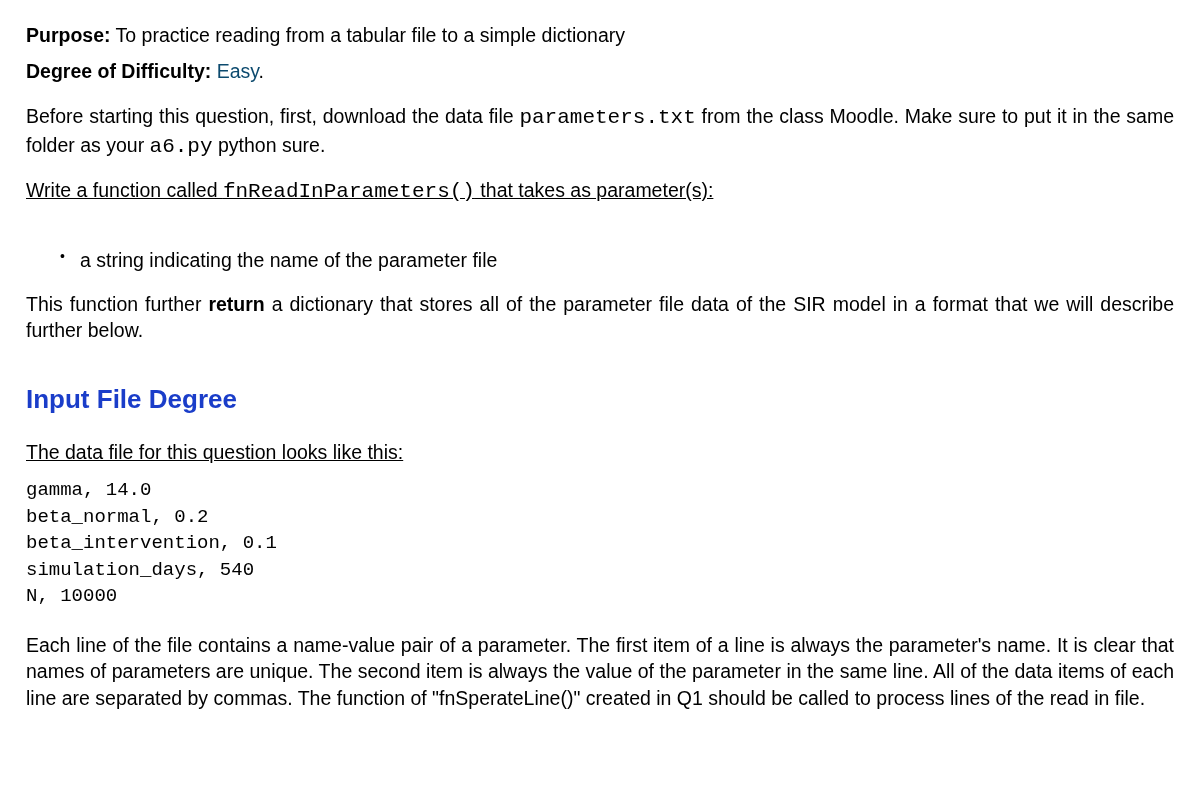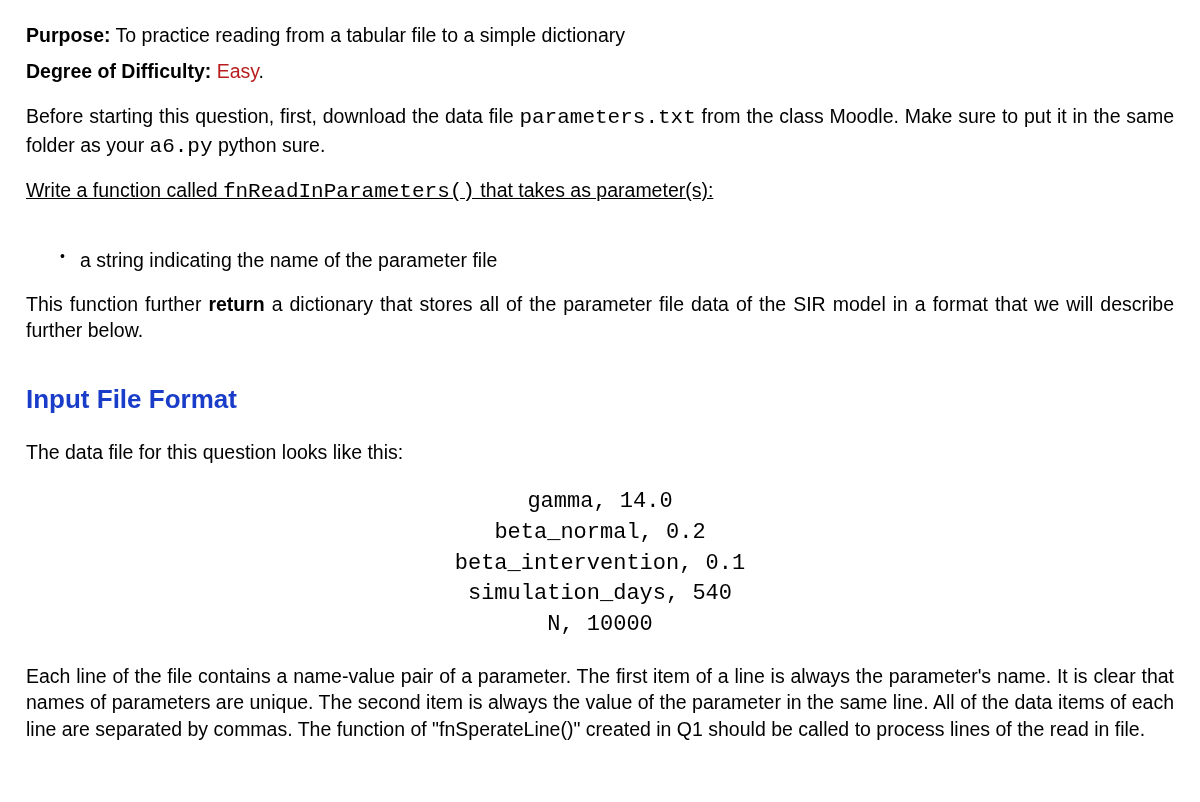--- a/index.html
+++ b/index.html
@@ -17,21 +17,21 @@
       width: 1200px;
     }
     .field-line {
       margin-bottom: 10px;
     }
     .field-label {
       font-weight: bold;
       margin-top: 28px;
     }
     .easy-text {
-      color: #b91c1c;
+      color: #0c4a6e;
     }
     .paragraph {
       margin-top: 18px;
       margin-bottom: 6px;
       text-align: justify;
     }
     .paragraph2 {
       margin-top: 16px;
       margin-bottom: 8px;
       text-decoration: underline;
@@ -60,33 +60,33 @@
       font-weight: bold;
     }
     .section-heading {
       color: #1a3dc9;
       font-weight: bold;
       font-size: 26px;
       margin-top: 38px;
       margin-bottom: 22px;
     }
     .paragraph4 {
-      margin-bottom: 22px;
+      margin-bottom: 12px;
+      text-decoration: underline;
     }
     .code-inline {
       font-family: 'Courier New', Courier, monospace;
       font-size: 21px;
     }
     .code-block {
       font-family: 'Courier New', Courier, monospace;
-      font-size: 22px;
+      font-size: 19px;
       white-space: pre;
       line-height: 1.4;
       margin-bottom: 22px;
-      text-align: center;
     }
     .paragraph5 {
       text-align: justify;
     }
   </style>
 </head>
 <body>
 
 <div class="field-line">
   <span class="field-label">Purpose:</span>
@@ -111,21 +111,21 @@
 <div class="bullet-list">
   <div class="bullet-item">
     <span>a string indicating the name of the parameter file</span>
   </div>
 </div>
 
 <div class="paragraph3">
   <span>This function further </span><span class="bold">return</span><span> a dictionary that stores all of the parameter file data of the SIR model in a format that we will describe further below.</span>
 </div>
 
-<div class="section-heading">Input File Format</div>
+<div class="section-heading">Input File Degree</div>
 
 <div class="paragraph4">The data file for this question looks like this:</div>
 
 <div class="code-block">gamma, 14.0
 beta_normal, 0.2
 beta_intervention, 0.1
 simulation_days, 540
 N, 10000</div>
 
 <div class="paragraph5">Each line of the file contains a name-value pair of a parameter. The first item of a line is always the parameter's name. It is clear that names of parameters are unique. The second item is always the value of the parameter in the same line. All of the data items of each line are separated by commas. The function of "fnSperateLine()" created in Q1 should be called to process lines of the read in file.</div>

